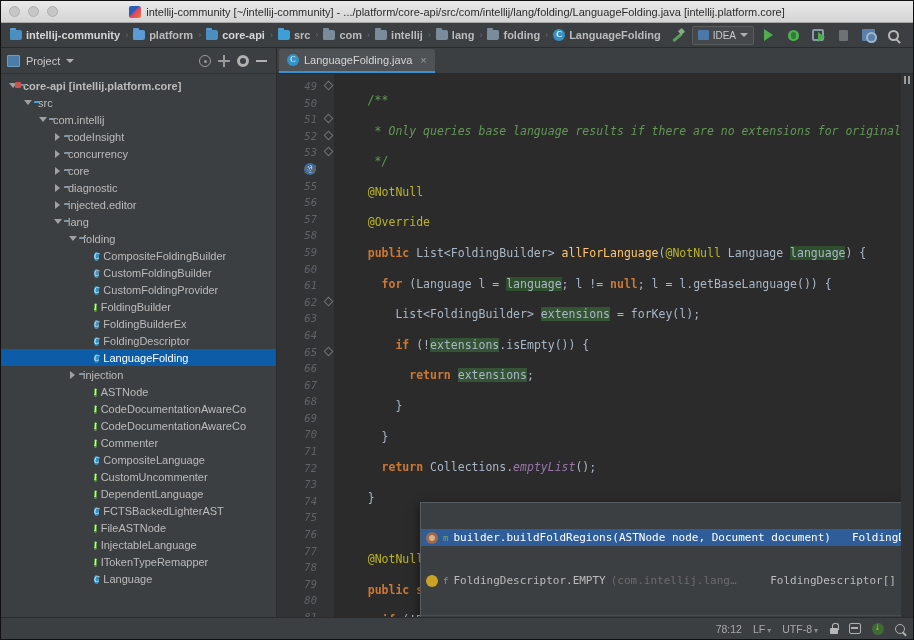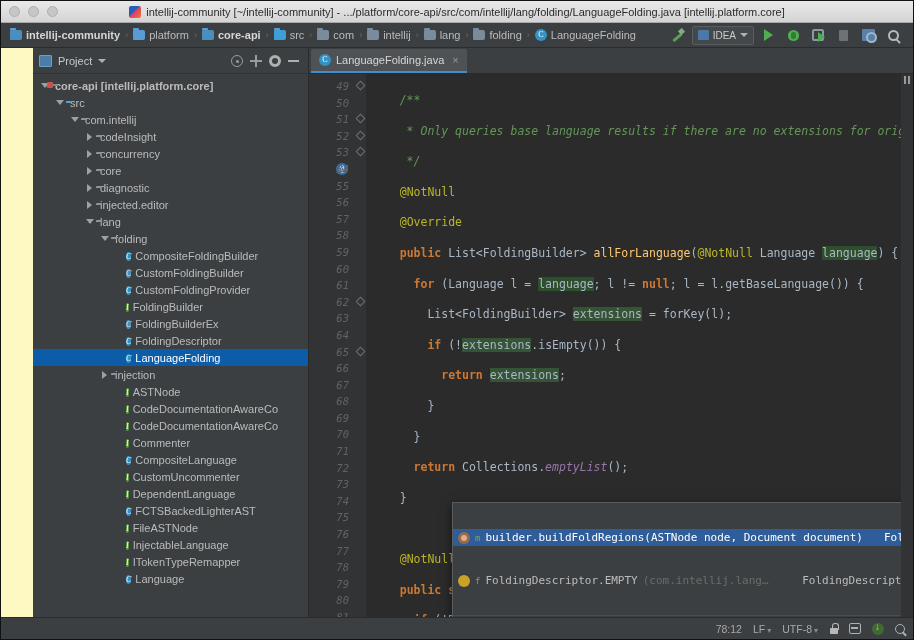--- a/index.html
+++ b/index.html
@@ -36,21 +36,21 @@
     display: inline-block; flex: 0 0 12px;
   }
 
   
   .navbar {
     height: 25px; flex: 0 0 25px; background: #3c3f41;
     display: flex; align-items: center; padding: 0 4px;
     border-bottom: 1px solid #2b2b2b; gap: 0;
     font-size: 11px; color: #bbbbbb; white-space: nowrap;
   }
-  .crumb { display: flex; align-items: center; gap: 4px; padding: 0 5px; height: 19px; }
+  .crumb { display: flex; align-items: center; gap: 4px; padding: 0 5px; height: 19px; font-weight: bold; }
   .crumb.bold { font-weight: bold; color: #d6d6d6; }
   .crumb-sep { color: #6a6a6a; font-size: 9px; }
   .ic { display: inline-block; flex: 0 0 auto; }
   .ic-folder {
     width: 12px; height: 10px; background: #5b9bd5; border-radius: 1px 2px 2px 1px;
     position: relative;
   }
   .ic-folder.module { background: #4a8fc0; }
   .ic-folder.src { background: #3d9fd6; }
   .ic-folder::before {
@@ -89,21 +89,21 @@
   .searchev { width: 13px; height: 12px; background: #5b7fa6; border-radius: 1px; position: relative; }
   .searchev::after { content:""; position:absolute; right:-2px; bottom:-2px; width:7px; height:7px;
                      border-radius:50%; border:2px solid #9fb7cf; }
   .hammer { width: 14px; height: 14px; position: relative; }
   .hammer::before { content:""; position:absolute; left:1px; top:8px; width:11px; height:3px;
                     background:#59a05a; transform: rotate(-40deg); border-radius:1px; }
   .hammer::after { content:""; position:absolute; left:8px; top:1px; width:5px; height:5px;
                    background:#7fb07f; transform: rotate(-40deg); }
 
   
-  .main { flex: 1 1 auto; display: flex; min-height: 0; padding-left: 32px; }
+  .main { flex: 1 1 auto; display: flex; min-height: 0; }
 
   
   .project-pane {
     width: 276px; flex: 0 0 276px; background: #3c3f41;
     display: flex; flex-direction: column; border-right: 1px solid #2b2b2b;
     min-height: 0;
   }
   .pp-header {
     height: 26px; flex: 0 0 26px; display: flex; align-items: center;
     padding: 0 6px; gap: 6px; border-bottom: 1px solid #323232;

